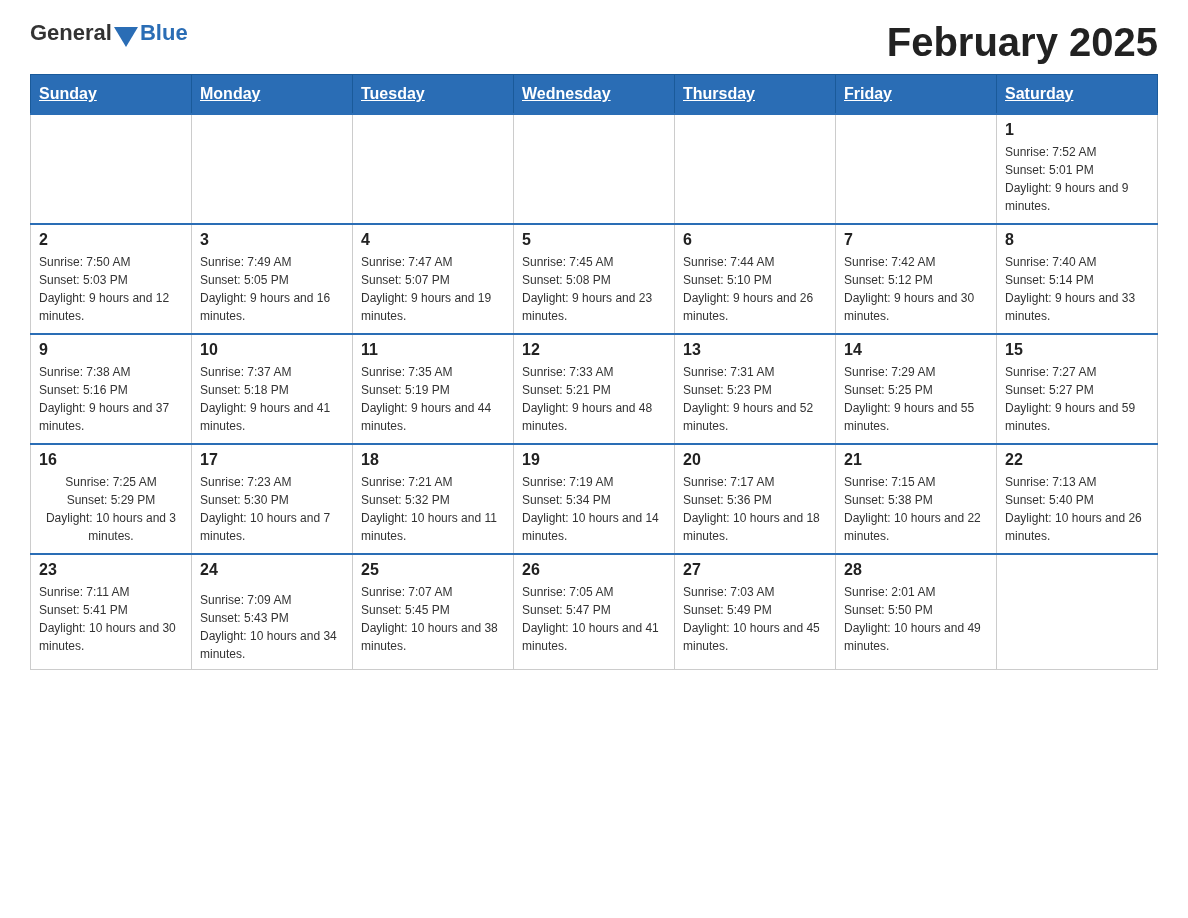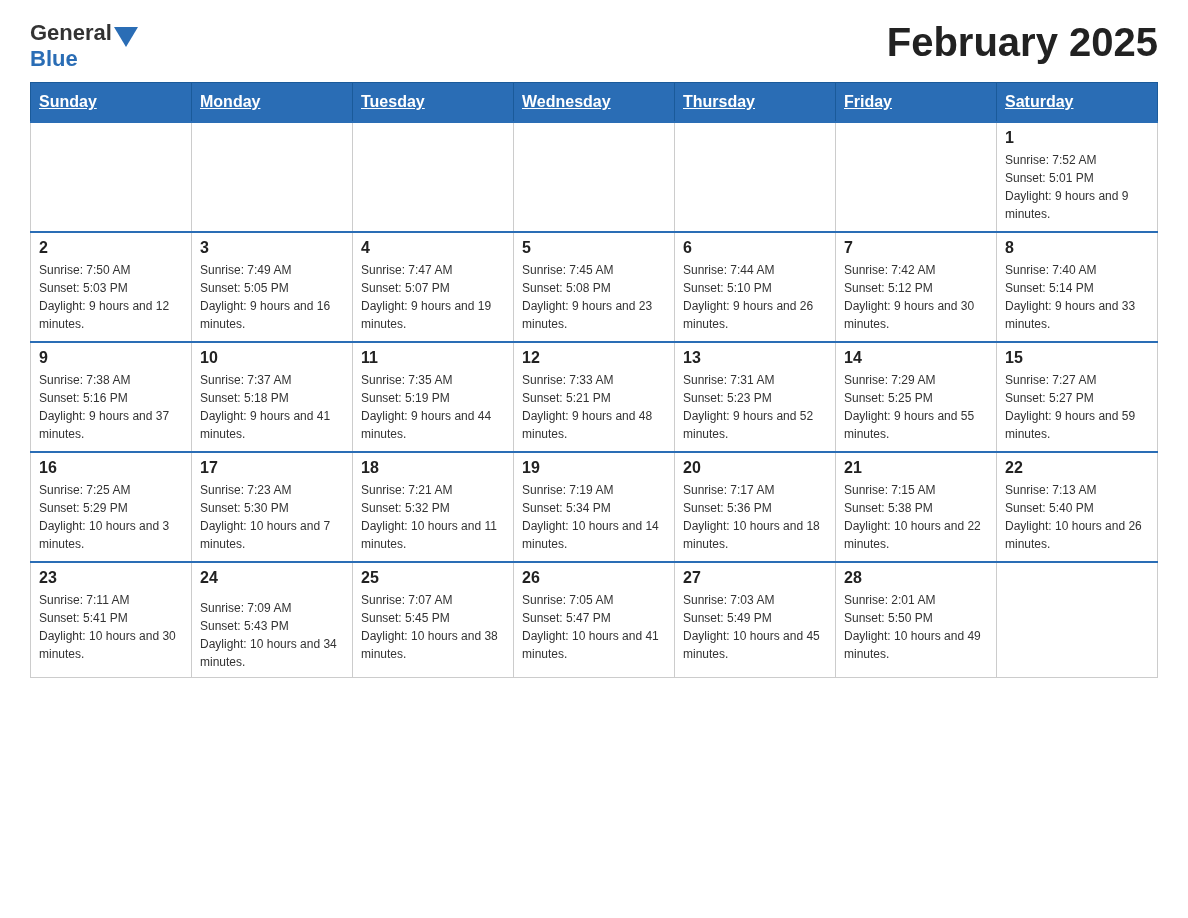--- a/index.html
+++ b/index.html
@@ -11,21 +11,21 @@
       min-height: 918px;
     }
     .header {
       display: flex;
       justify-content: space-between;
       align-items: flex-start;
       margin-bottom: 10px;
     }
     .logo {
       display: flex;
-      flex-direction: column;
+      flex-direction: row;
       align-items: flex-start;
     }
     .logo-top {
       font-size: 22px;
       font-weight: bold;
       color: #333;
       display: flex;
       align-items: center;
     }
     .logo-general { color: #333; }
@@ -229,21 +229,21 @@
         <td>
           <span class="day-num">15</span>
           <div class="day-info" style="white-space: pre-line;">Sunrise: 7:27 AM
 Sunset: 5:27 PM
 Daylight: 9 hours and 59 minutes.</div>
         </td>
       </tr>
       <tr>
         <td>
           <span class="day-num">16</span>
-          <div class="day-info" style="white-space: pre-line;">Sunrise: 7:25 AM
+          <div class="day-info" style="white-space: pre-line; text-align: center;">Sunrise: 7:25 AM
 Sunset: 5:29 PM
 Daylight: 10 hours and 3 minutes.</div>
         </td>
         <td>
           <span class="day-num">17</span>
           <div class="day-info" style="white-space: pre-line;">Sunrise: 7:23 AM
 Sunset: 5:30 PM
 Daylight: 10 hours and 7 minutes.</div>
         </td>
         <td>

